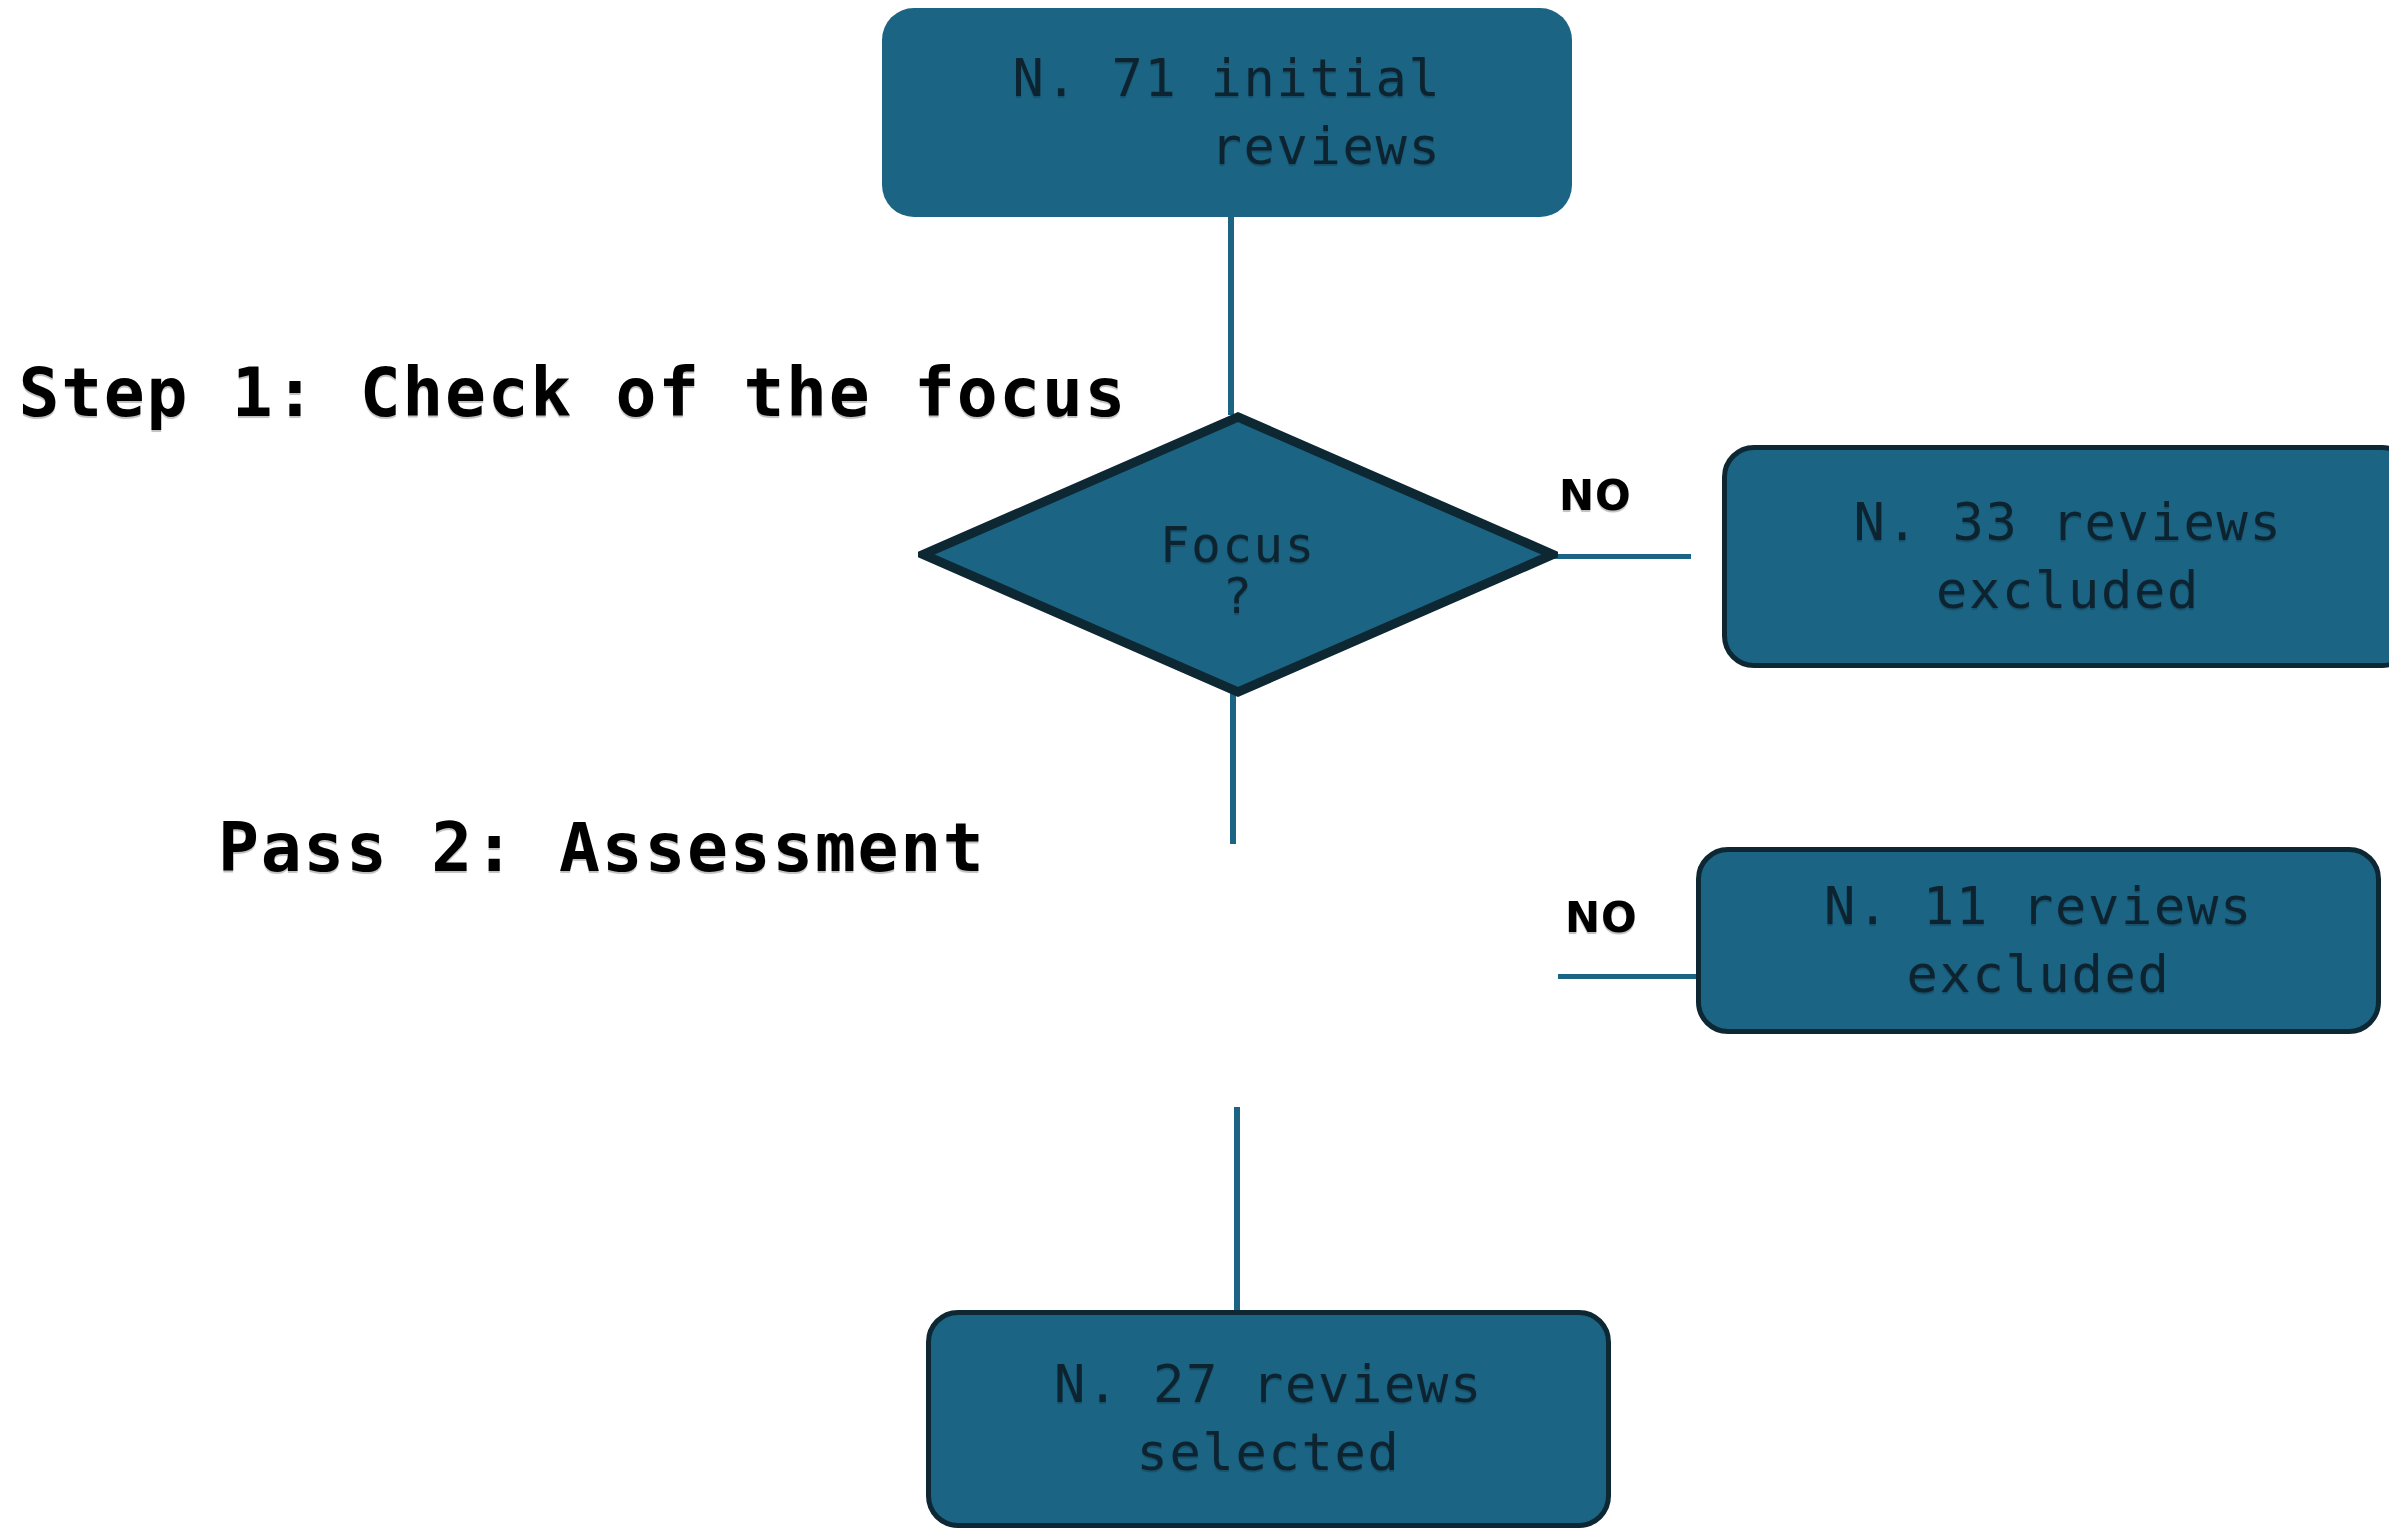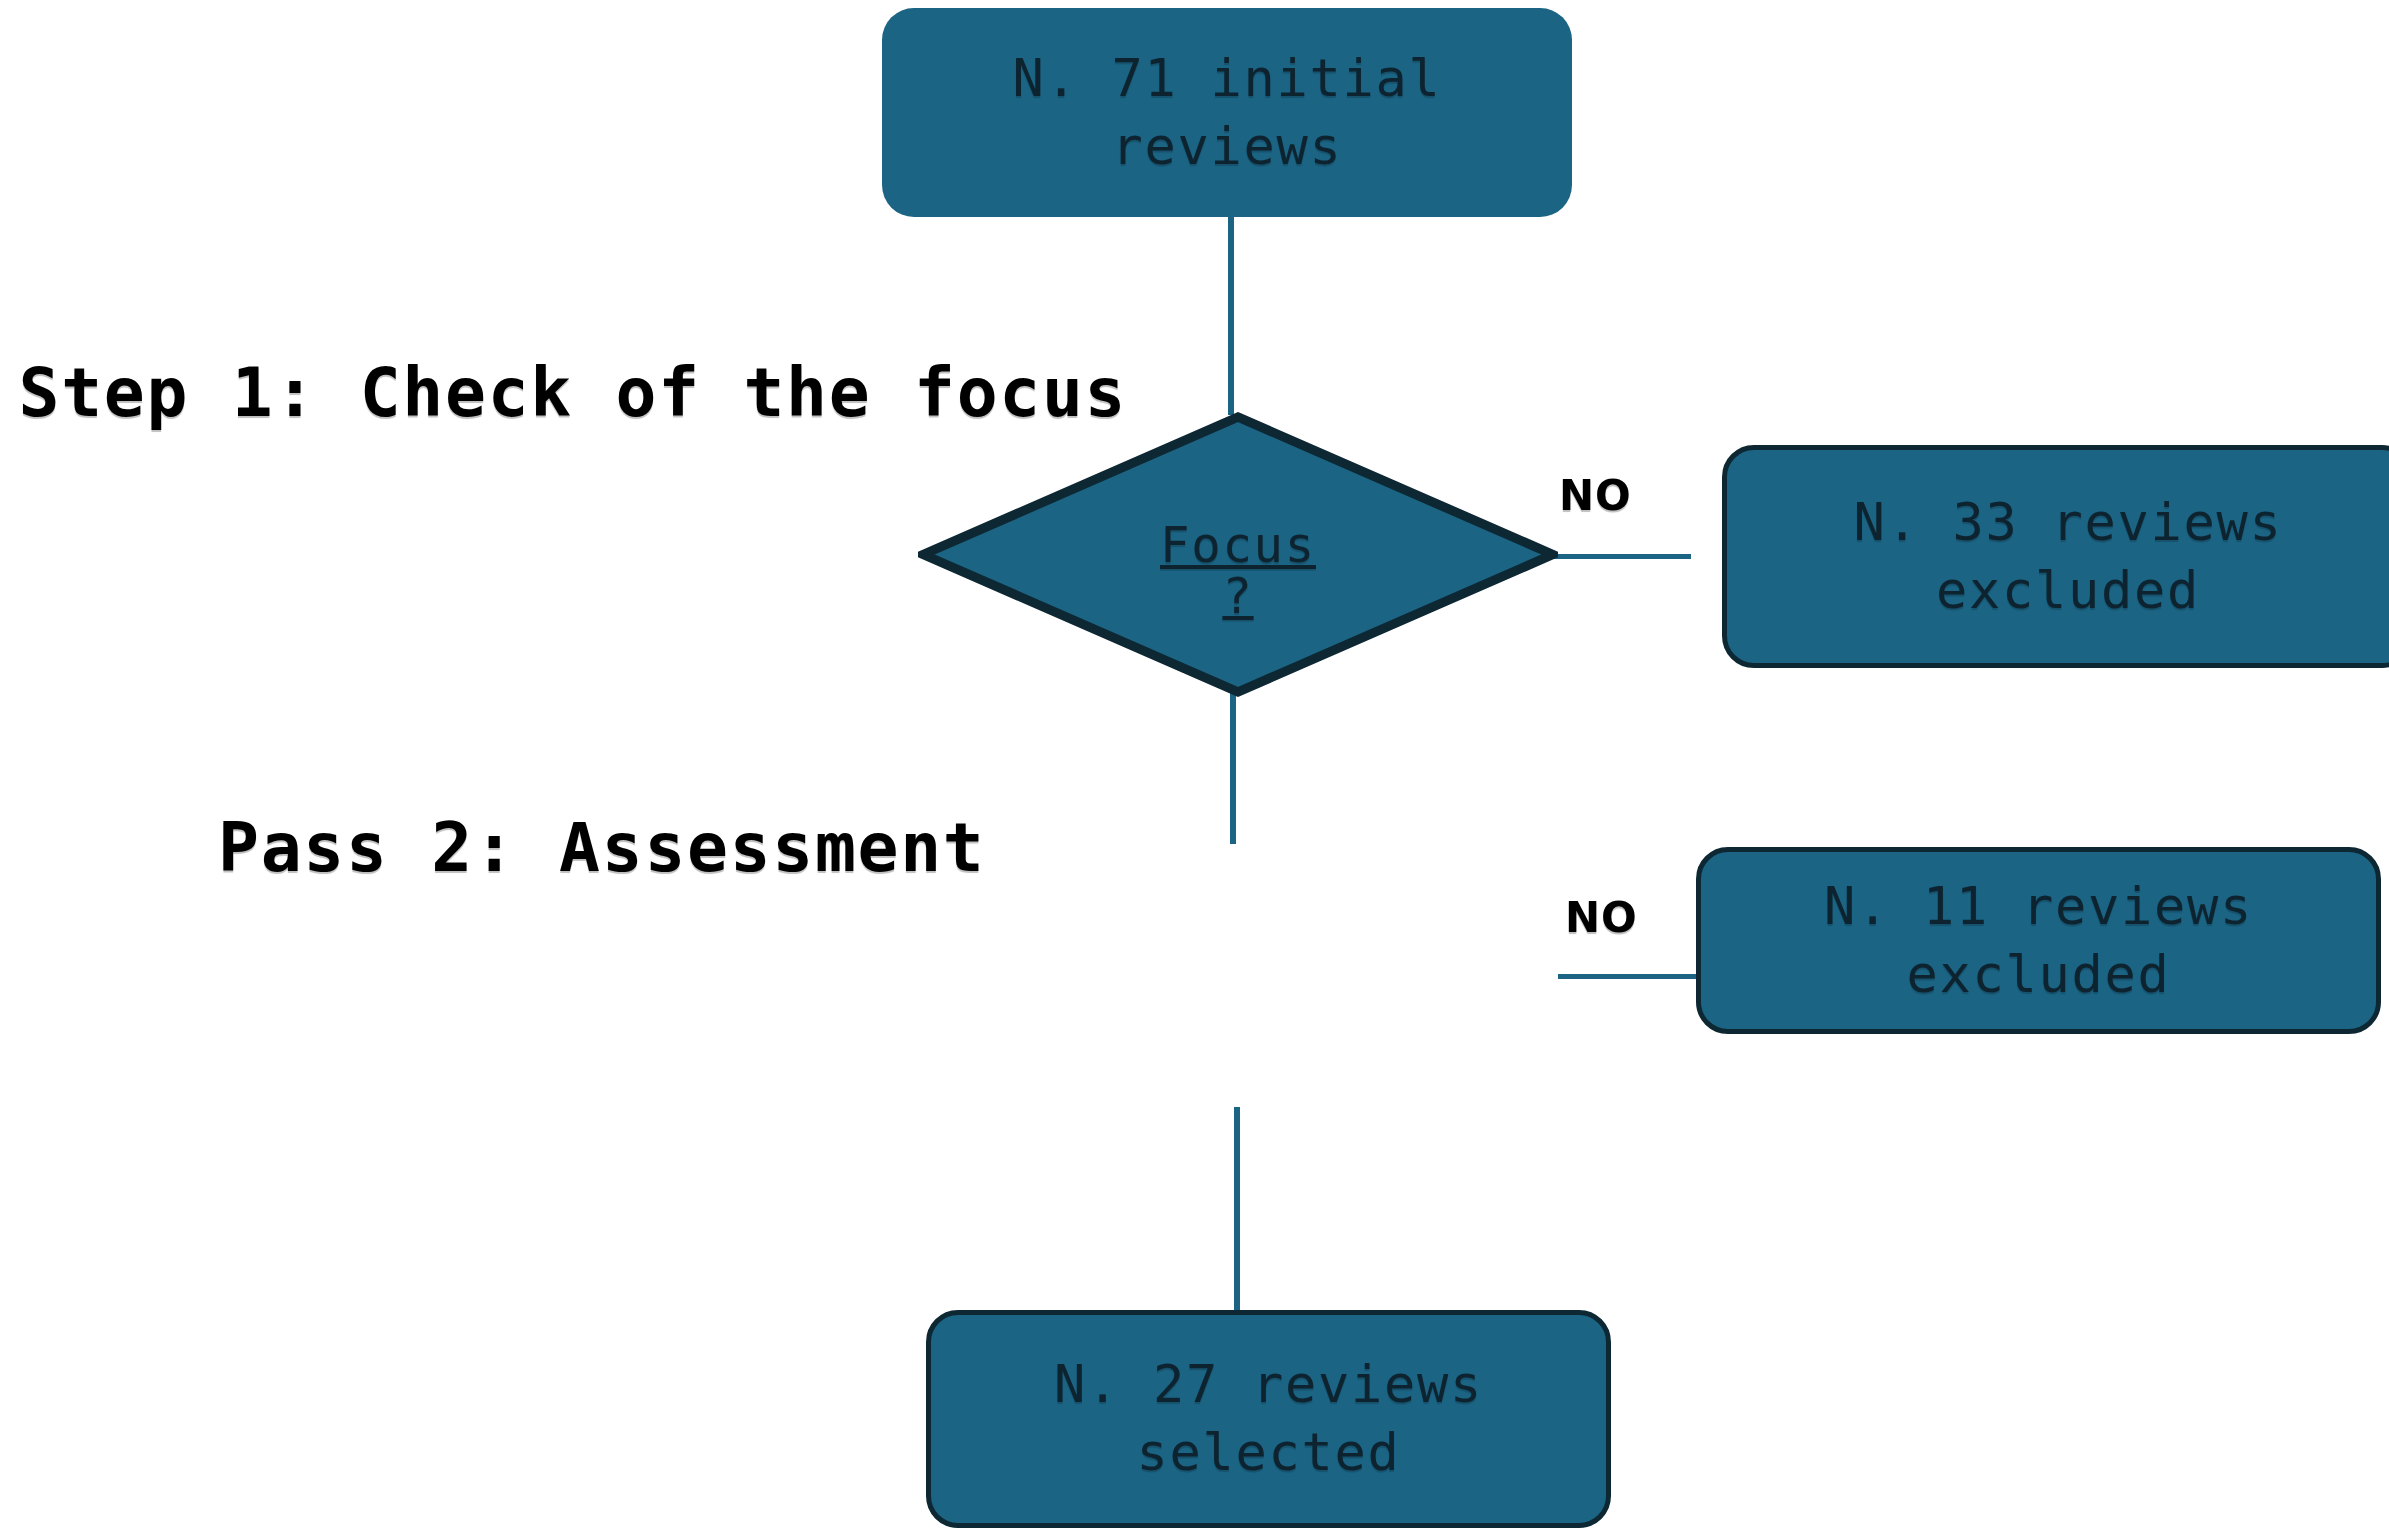--- a/index.html
+++ b/index.html
@@ -34,21 +34,21 @@
     white-space: pre-line;
     text-shadow: 0 1.7px 0.8px rgba(0,0,0,0.18);
   }
   .proc-box.bordered {
     border: 5px solid #0d2733;
   }
   .proc-box.plain {
     border: 0 solid transparent;
   }
 
-  #box-start   { left: 882px; top: 8.4px;   width: 690px; height: 209px; }
+  #box-start   { left: 882px; top: 8.4px;   width: 690px; height: 209px; text-align: right; }
   #box-excl-1  { left: 1687px; top: 445px;  width: 692px; height: 223px; margin-left: 35px; }
   #box-excl-2  { left: 1696px; top: 847px; width: 685px; height: 187px; }
   #box-end     { left: 926px; top: 1310px; width: 685px; height: 218px; }
 
   
   .decision {
     position: absolute;
   }
   .decision svg {
     position: absolute;
@@ -63,21 +63,20 @@
     width: 100%;
     text-align: center;
     color: #0d2430;
     font-family: "DejaVu Sans Mono", "Liberation Mono", monospace;
     font-size: 49px;
     line-height: 1.05;
     letter-spacing: 1.7px;
     white-space: pre-line;
     text-shadow: 0 1.7px 0.8px rgba(0,0,0,0.18);
     pointer-events: none;
-    text-decoration: underline;
   }
 
   #diamond-focus { left: 918px; top: 412px;  width: 640px; height: 285px; }
   #diamond-focus .d-label { top: 108px; }
 
   #diamond-pass  { left: 910px; top: 840px;  width: 654px; height: 270px; }
   #diamond-pass  .d-label { top: 103px; }
 
   
   .conn {

